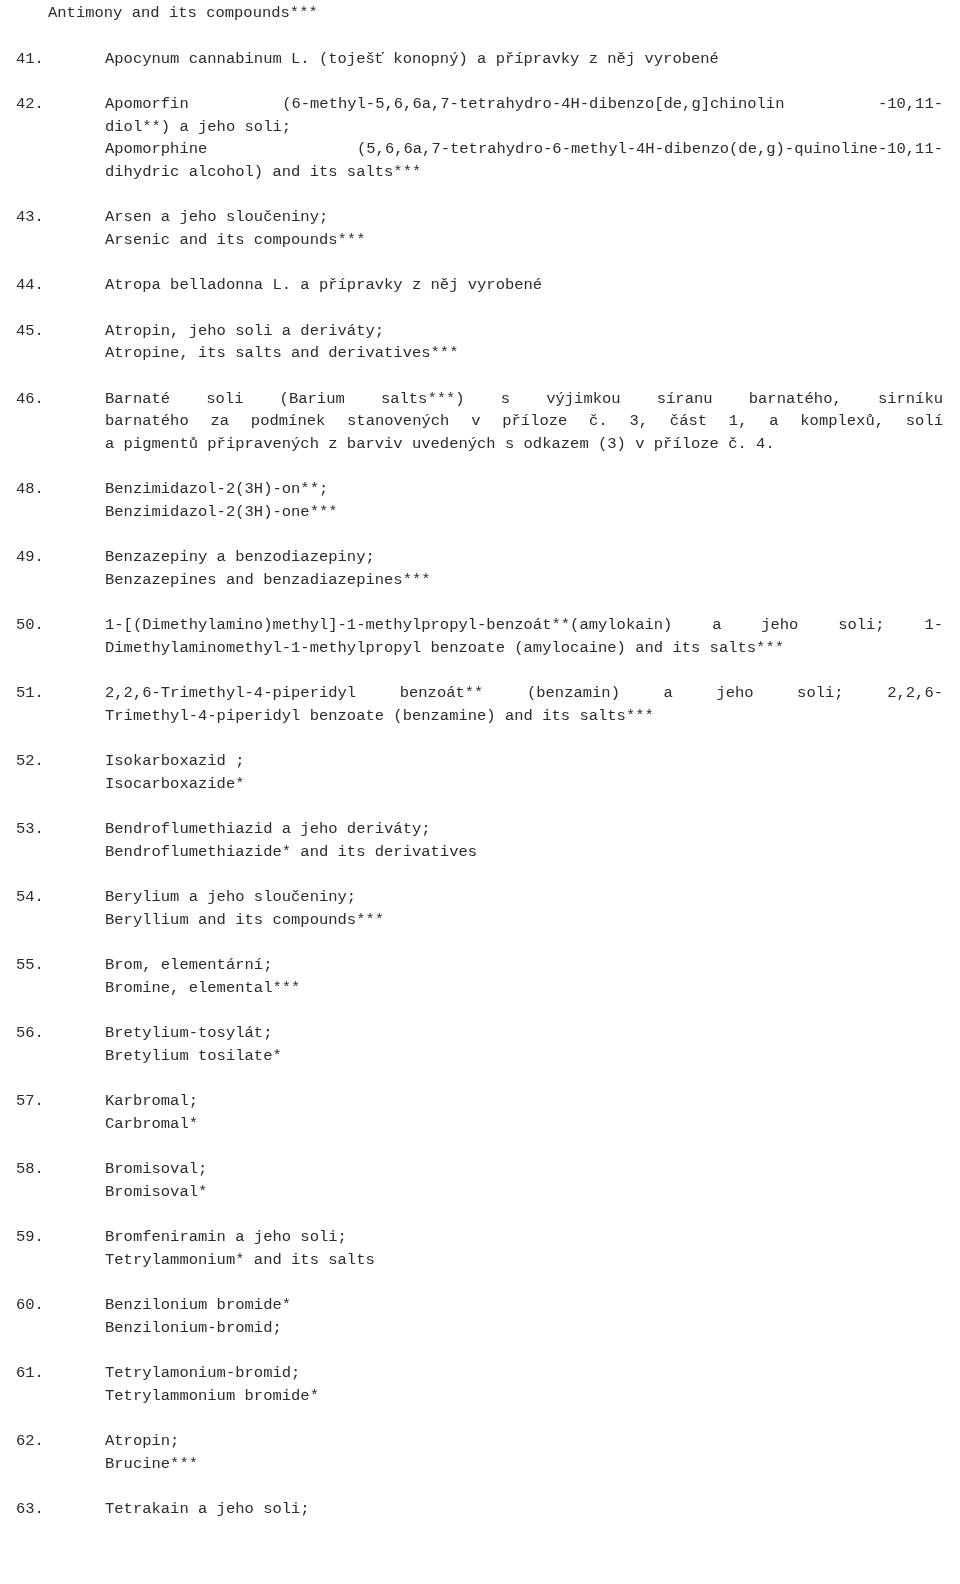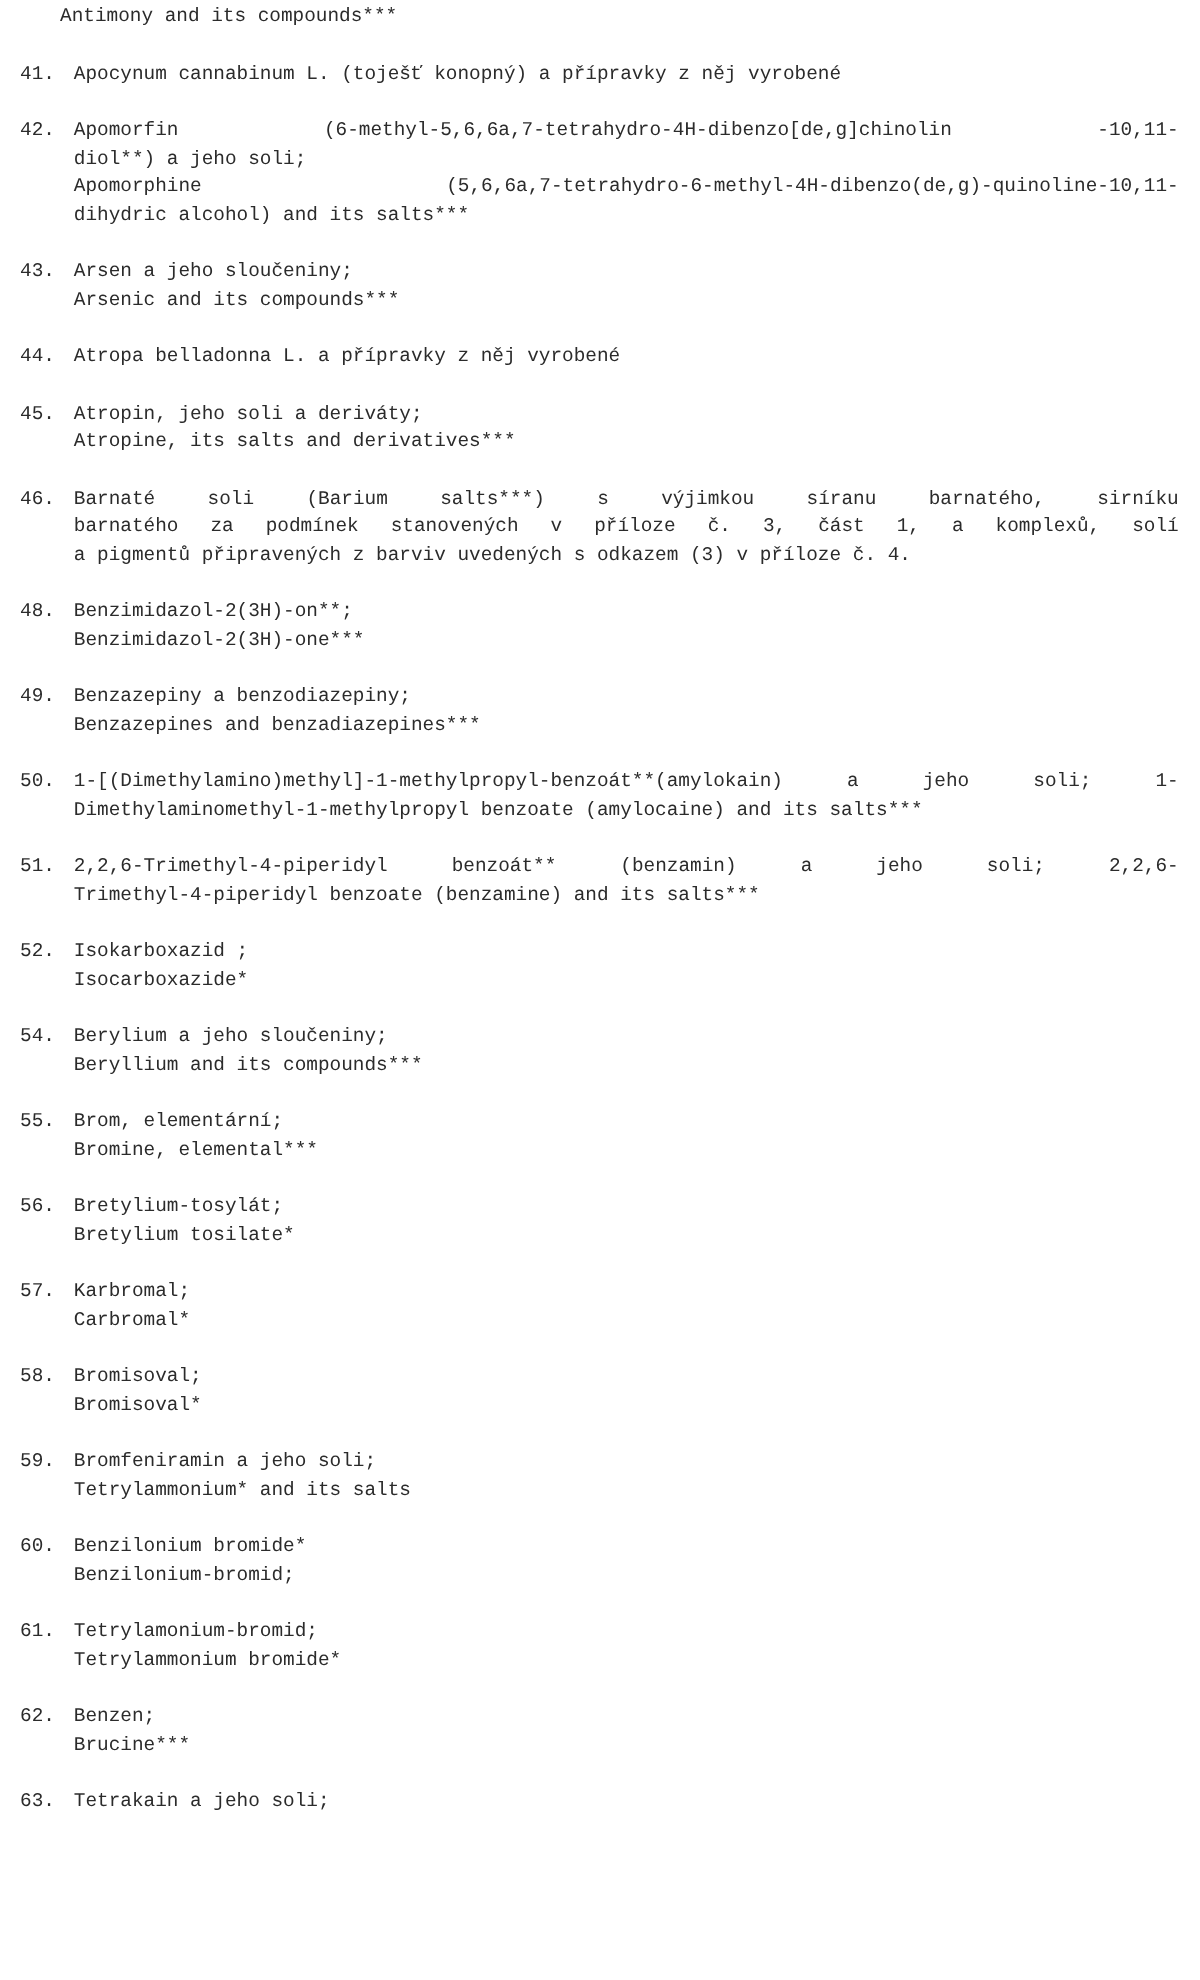--- a/index.html
+++ b/index.html
@@ -47,20 +47,21 @@
     width: 43px;
     font-size: 15.5px;
     line-height: 22.5px;
     white-space: pre;
     text-align: left;
     margin-left: 11px;
   }
   .entry-body {
     flex: 1 1 auto;
     min-width: 0;
+    margin-left: 46px;
   }
   .entry-line {
     font-size: 15.5px;
     line-height: 22.5px;
     white-space: pre;
   }
   
   .entry-line.justify {
     white-space: normal;
     text-align: justify;
@@ -147,20 +148,27 @@
           </div>
         </div>
         <div class="entry">
           <div class="entry-num">52.</div>
           <div class="entry-body">
             <div class="entry-line">Isokarboxazid ;</div>
             <div class="entry-line">Isocarboxazide*</div>
           </div>
         </div>
         <div class="entry">
+          <div class="entry-num">53.</div>
+          <div class="entry-body">
+            <div class="entry-line">Bendroflumethiazid a jeho deriváty;</div>
+            <div class="entry-line">Bendroflumethiazide* and its derivatives</div>
+          </div>
+        </div>
+        <div class="entry">
           <div class="entry-num">54.</div>
           <div class="entry-body">
             <div class="entry-line">Berylium a jeho sloučeniny;</div>
             <div class="entry-line">Beryllium and its compounds***</div>
           </div>
         </div>
         <div class="entry">
           <div class="entry-num">55.</div>
           <div class="entry-body">
             <div class="entry-line">Brom, elementární;</div>
@@ -205,21 +213,21 @@
         <div class="entry">
           <div class="entry-num">61.</div>
           <div class="entry-body">
             <div class="entry-line">Tetrylamonium-bromid;</div>
             <div class="entry-line">Tetrylammonium bromide*</div>
           </div>
         </div>
         <div class="entry">
           <div class="entry-num">62.</div>
           <div class="entry-body">
-            <div class="entry-line">Benzen;</div>
+            <div class="entry-line">Atropin;</div>
             <div class="entry-line">Brucine***</div>
           </div>
         </div>
         <div class="entry">
           <div class="entry-num">63.</div>
           <div class="entry-body">
             <div class="entry-line">Tetrakain a jeho soli;</div>
           </div>
         </div>
       </div>

